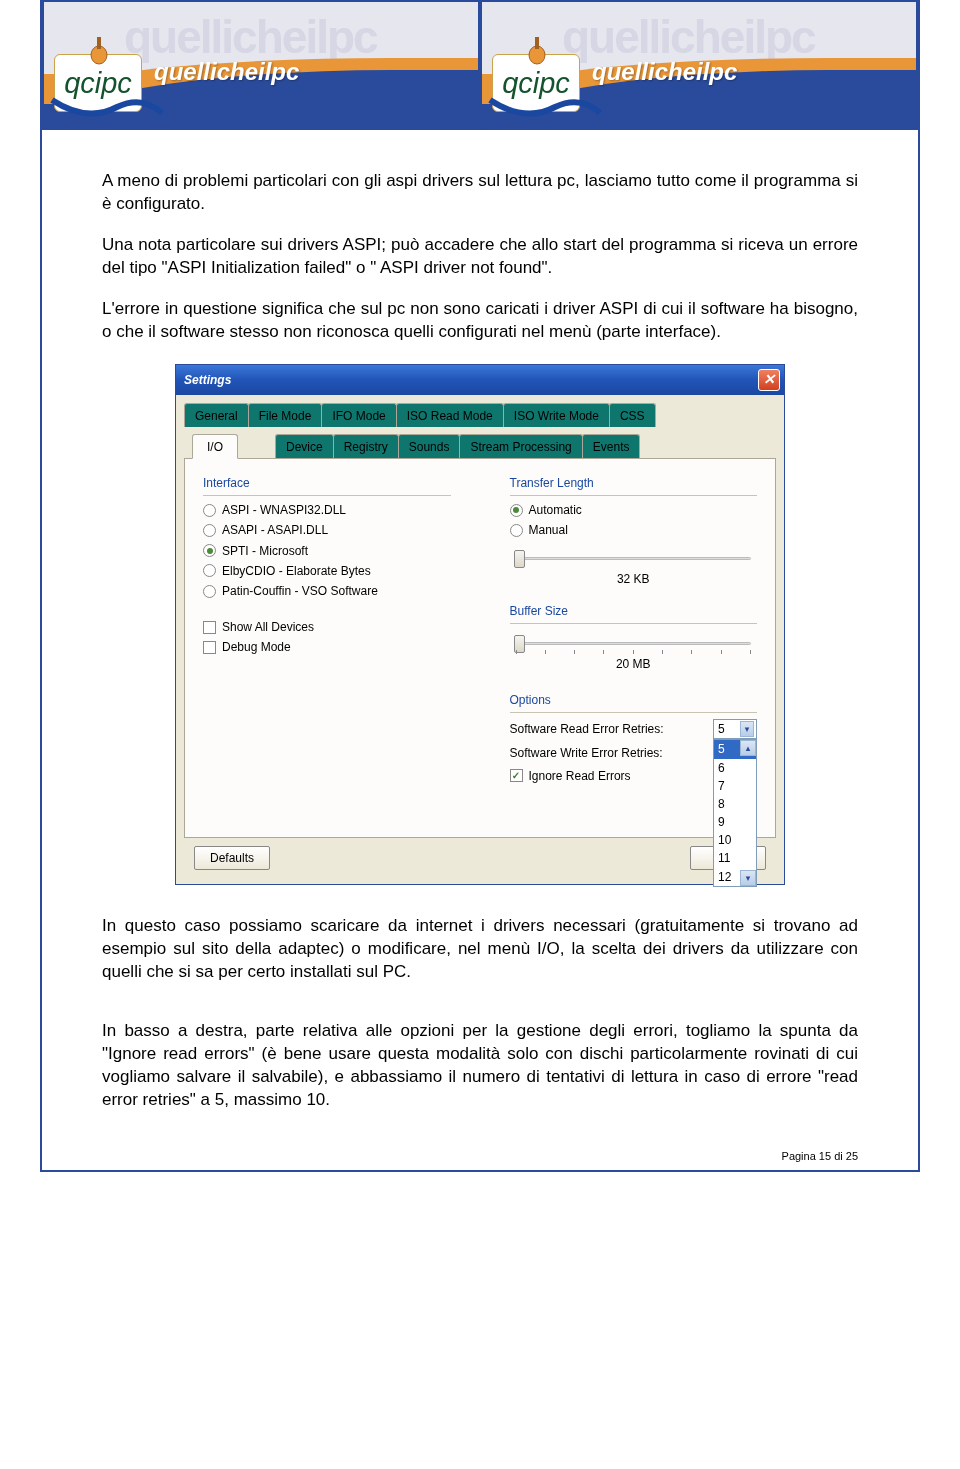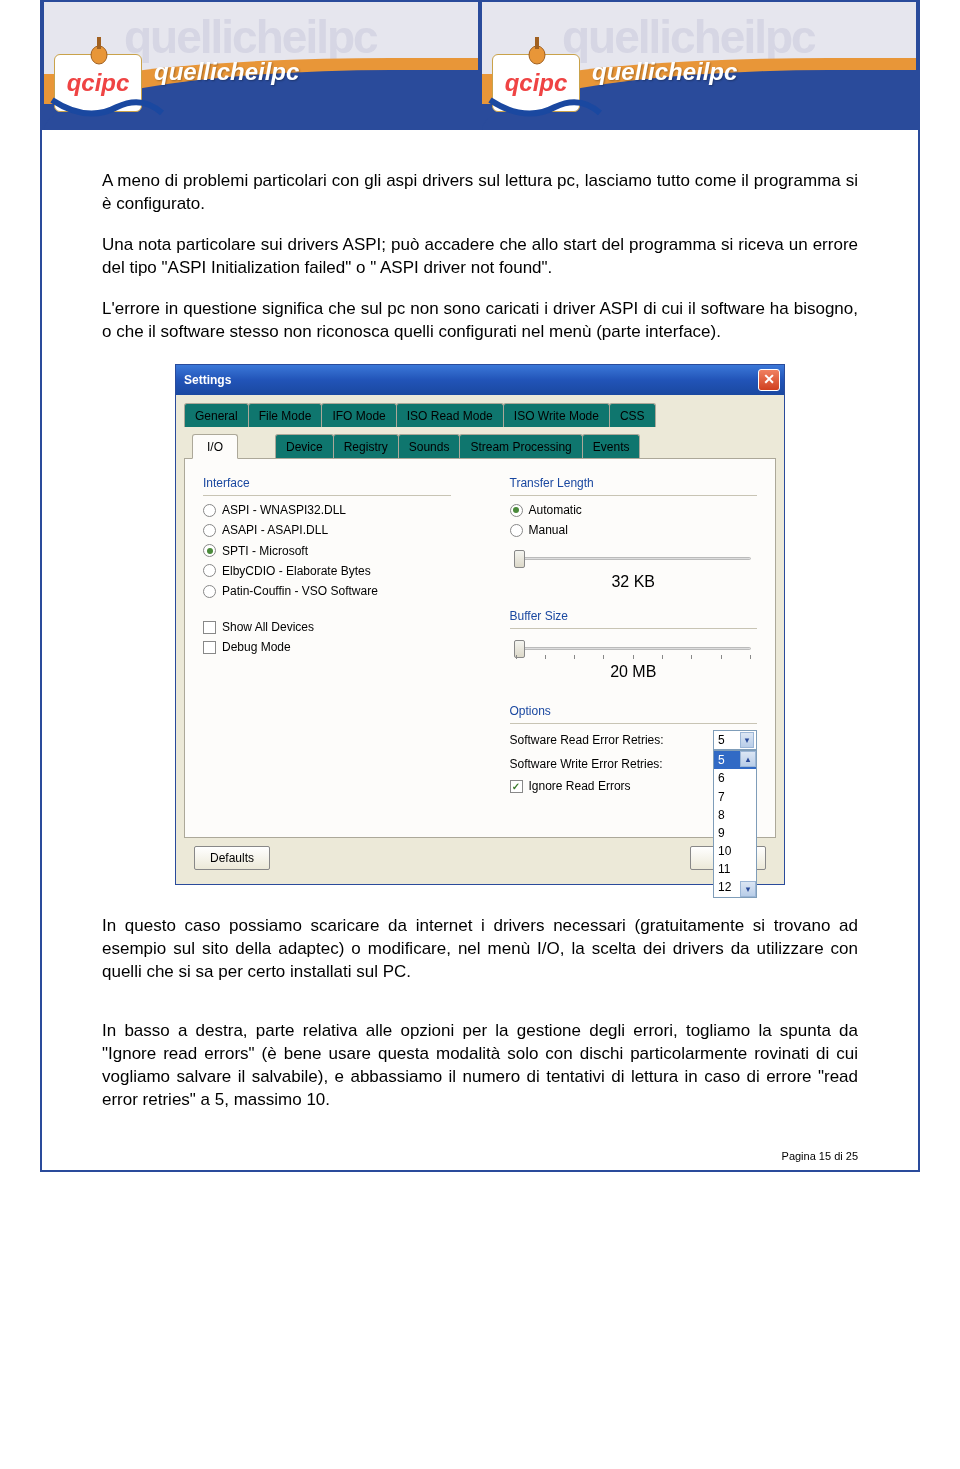--- a/index.html
+++ b/index.html
@@ -6,51 +6,51 @@
   body { font-family: Arial, Helvetica, sans-serif; background: #fff; width: 960px; margin: 0 auto; }
   .page { border: 2px solid #2a4b9b; border-top: none; width: 880px; margin: 0 auto 20px; background: #fff; position: relative; padding-bottom: 30px; }
   .header-banner { display: flex; width: 100%; height: 130px; }
   .banner-half { flex: 1; position: relative; overflow: hidden; background: linear-gradient(#e8e8f0 0%, #e8e8f0 55%, #e89638 55%, #e89638 80%, #2a4b9b 80%, #2a4b9b 100%); border: 2px solid #2a4b9b; border-bottom: none; }
   .banner-curve { position: absolute; bottom: 0; left: 0; right: 0; height: 60px; background: #2a4b9b; border-top-left-radius: 80% 60px; }
   .banner-mid { position: absolute; bottom: 26px; left: 0; right: 0; height: 46px; background: #e89638; border-top-left-radius: 80% 40px; }
   .banner-top { position: absolute; top: 0; left: 0; right: 0; bottom: 56px; background: #e6e6ee; display: flex; align-items: center; justify-content: center; }
   .banner-text-bg { font-size: 46px; font-weight: bold; color: rgba(100,100,160,0.12); letter-spacing: -2px; position: absolute; top: 8px; left: 80px; }
   .logo-area { position: absolute; left: 10px; bottom: 18px; display: flex; align-items: center; gap: 10px; z-index: 5; }
   .logo-badge { width: 88px; height: 58px; background: #fff; border-radius: 6px; border: 1px solid #c9a24a; display: flex; align-items: center; justify-content: center; position: relative; }
-  .logo-badge-text { font-size: 24px; font-weight: bold; color: #ef4444; font-style: italic; }
+  .logo-badge-text { font-size: 29px; font-weight: normal; color: #14532d; font-style: italic; }
   .logo-hook { position: absolute; top: -18px; left: 32px; width: 24px; height: 28px; }
   .logo-hook svg { width: 100%; height: 100%; }
   .logo-cable { position: absolute; left: -8px; bottom: -14px; width: 120px; height: 30px; }
   .banner-word { position: absolute; left: 110px; bottom: 44px; font-size: 24px; font-style: italic; font-weight: bold; color: #fff; text-shadow: 1px 1px 2px rgba(0,0,0,0.3); }
   .content { padding: 40px 60px 10px 60px; font-size: 17px; line-height: 1.35; color: #000; }
   .content p { margin-bottom: 18px; text-align: justify; }
   .screenshot-wrap { display: flex; justify-content: center; margin: 20px 0 30px; }
   .settings-window { width: 610px; border: 1px solid #2a4b9b; background: #ece9d8; font-family: Tahoma, Arial, sans-serif; font-size: 12px; }
-  .titlebar { height: 30px; background: linear-gradient(#3b78d8, #2254b8 50%, #1a48a0); display: flex; align-items: center; justify-content: space-between; padding: 0 4px 0 8px; color: #fff; font-weight: bold; }
+  .titlebar { height: 30px; background: linear-gradient(#3b78d8, #2254b8 50%, #1a48a0); display: flex; align-items: center; justify-content: space-between; padding: 0 4px 0 8px; color: #fff; font-weight: bold; font-style: italic; }
   .titlebar-close { width: 22px; height: 22px; background: linear-gradient(#f08060,#d04020); border: 1px solid #fff; border-radius: 3px; display: flex; align-items: center; justify-content: center; color: #fff; font-size: 14px; font-weight: bold; }
   .tabs-row { display: flex; padding-top: 8px; padding-left: 8px; gap: 0; }
   .tabs-row.row2 { padding-left: 16px; margin-top: -1px; }
   .tab { background: #0f766e; border: 1px solid #aca899; border-bottom: none; padding: 4px 10px 3px; font-size: 12px; border-top-left-radius: 3px; border-top-right-radius: 3px; margin-right: -1px; position: relative; }
   .tab.active { background: #fdfcfa; border-bottom: 1px solid #fdfcfa; margin-bottom: -1px; z-index: 2; padding-left: 14px; padding-right: 14px; }
   .tab-indent { width: 38px; display: inline-block; }
   .tab-panel { margin: 0 8px 8px 8px; background: #fdfcfa; border: 1px solid #aca899; padding: 14px 18px 12px; min-height: 380px; display: flex; gap: 59px; }
   .panel-col { flex: 1; }
   .group-title { color: #1a48a0; font-size: 12px; border-bottom: 1px solid #c8c4b4; padding-bottom: 4px; margin-bottom: 6px; margin-top: 2px; }
   .radio-row, .check-row { display: flex; align-items: center; gap: 6px; margin: 4px 0; font-size: 12px; }
   .radio { width: 13px; height: 13px; border: 1px solid #888; border-radius: 50%; background: #fff; display: inline-flex; align-items: center; justify-content: center; }
   .radio.selected::after { content: ""; width: 6px; height: 6px; background: #4a8a3a; border-radius: 50%; }
   .checkbox { width: 13px; height: 13px; border: 1px solid #888; background: #fff; display: inline-flex; align-items: center; justify-content: center; font-size: 10px; color: #3a7a2a; }
   .checkbox.checked::after { content: "✓"; font-weight: bold; }
   .slider-area { margin: 8px 0 4px; }
   .slider-track { position: relative; height: 22px; }
   .slider-line { position: absolute; top: 10px; left: 6px; right: 6px; height: 3px; background: #ddd; border: 1px solid #bbb; border-radius: 2px; }
   .slider-thumb { position: absolute; top: 3px; left: 4px; width: 11px; height: 18px; background: linear-gradient(#f5f5f0,#dcd8c8); border: 1px solid #888; border-radius: 2px; }
   .slider-ticks { position: absolute; left: 6px; right: 6px; top: 18px; height: 4px; display: flex; justify-content: space-between; }
   .slider-ticks span { width: 1px; height: 4px; background: #888; }
-  .slider-label { text-align: center; font-size: 16px; margin-top: 2px; }
+  .slider-label { text-align: center; font-size: 12px; margin-top: 2px; }
   .opt-row { display: flex; align-items: center; justify-content: space-between; margin: 6px 0; font-size: 12px; }
   .dropdown { width: 44px; height: 20px; border: 1px solid #7f9db9; background: #fff; display: inline-flex; align-items: center; padding: 0 2px 0 4px; font-size: 12px; justify-content: space-between; }
   .dropdown .chev { width: 14px; height: 16px; background: linear-gradient(#dce6f4,#b8cde8); border: 1px solid #9cb6d6; display: flex; align-items: center; justify-content: center; font-size: 9px; color: #2a4b9b; }
   .dropdown-list { position: absolute; width: 44px; border: 1px solid #7f9db9; background: #fff; font-size: 12px; z-index: 50; }
   .dropdown-list .dlrow { padding: 1px 4px; }
   .dropdown-list .dlrow.sel { background: #316ac5; color: #fff; }
   .dropdown-list .scroll-up, .dropdown-list .scroll-down { position: absolute; right: 0; width: 16px; height: 16px; background: linear-gradient(#dce6f4,#b8cde8); border: 1px solid #9cb6d6; display: flex; align-items: center; justify-content: center; font-size: 9px; color: #2a4b9b; }
   .dropdown-list .scroll-up { top: 0; }
   .dropdown-list .scroll-down { bottom: 0; }
   .dlg-btn-row { display: flex; justify-content: space-between; padding: 0 18px 14px; }

